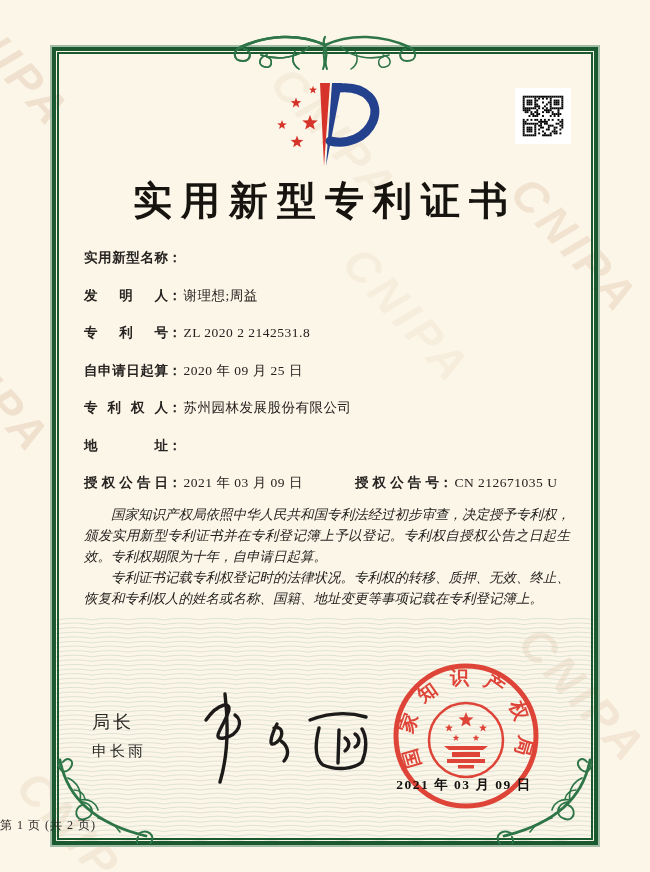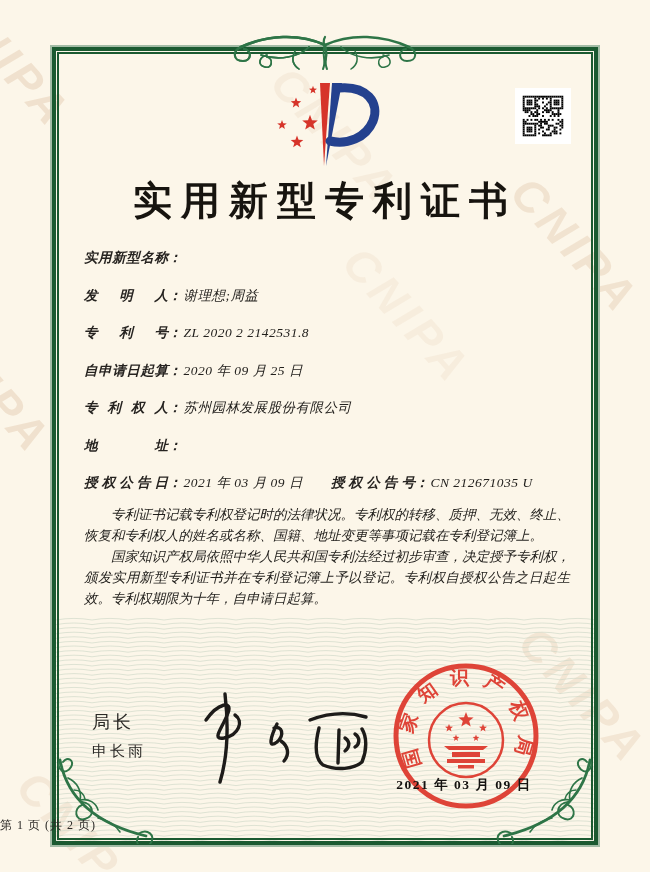--- a/index.html
+++ b/index.html
@@ -15,26 +15,26 @@
   .frame{position:absolute;left:52px;top:47px;width:538px;height:790px;z-index:2;
          border:4px solid #1b5a31;box-shadow:0 0 0 2px #a3bca6;pointer-events:none;}
   .frame::after{content:'';position:absolute;inset:1px;border:2px solid #1b5a31;}
   .flourish{position:absolute;z-index:3;pointer-events:none;}
   
   .certno{position:absolute;left:84px;top:84px;z-index:4;font-size:13.5px;letter-spacing:1.5px;color:#2e2b28;}
   .logo{position:absolute;left:268px;top:78px;z-index:4;}
   .qr{position:absolute;left:515px;top:88px;z-index:4;background:#fff;}
   .title{position:absolute;left:0;right:0;top:174px;z-index:4;text-align:center;
          font-size:39px;font-weight:bold;letter-spacing:9px;color:#17140f;}
-  .fields{position:absolute;left:84px;top:247px;width:490px;z-index:4;font-size:13.5px;font-style:italic;}
+  .fields{position:absolute;left:84px;top:247px;width:490px;z-index:4;font-size:13.5px;}
   .frow{display:flex;align-items:baseline;margin-bottom:15.5px;line-height:22px;white-space:nowrap;}
   .flabel{display:inline-block;width:84px;text-align:justify;text-align-last:justify;font-weight:600;color:#262320;}
   .fcolon{margin:0 2px 0 0;font-weight:600;}
   .fvalue{letter-spacing:.5px;color:#23211e;}
-  .pair2{margin-left:28px;display:flex;align-items:baseline;}
+  .pair2{margin-left:52px;display:flex;align-items:baseline;}
   .paras{position:absolute;left:84px;top:504px;width:486px;z-index:4;
          font-size:13.5px;line-height:21px;text-align:justify;font-style:italic;color:#1f1d1a;}
   .paras p{margin:0;text-indent:2em;}
   .sig-title{position:absolute;left:92px;top:710px;z-index:5;font-size:18px;letter-spacing:3px;
              font-family:"Liberation Sans","DejaVu Sans",sans-serif;color:#2b2926;}
   .sig-name{position:absolute;left:92px;top:742px;z-index:5;font-size:15px;letter-spacing:3px;
             font-family:"Liberation Sans","DejaVu Sans",sans-serif;color:#2b2926;}
   .sig-hand{position:absolute;left:178px;top:680px;z-index:5;}
   .seal{position:absolute;left:384px;top:654px;z-index:4;opacity:.93;}
   .seal-date{position:absolute;left:378px;top:776px;width:172px;z-index:6;text-align:center;
@@ -418,22 +418,22 @@
       <span class="fvalue">2021 年 03 月 09 日</span>
       <span class="pair2">
         <span class="flabel">授权公告号</span>
           <span class="fcolon">：</span>
         <span class="fvalue">CN 212671035 U</span>
       </span>
     </div>
   </div>
 
   <div class="paras">
+    <p>国家知识产权局依照中华人民共和国专利法经过初步审查，决定授予专利权，颁发实用新型专利证书并在专利登记簿上予以登记。专利权自授权公告之日起生效。专利权期限为十年，自申请日起算。</p>
     <p>专利证书记载专利权登记时的法律状况。专利权的转移、质押、无效、终止、恢复和专利权人的姓名或名称、国籍、地址变更等事项记载在专利登记簿上。</p>
-    <p>国家知识产权局依照中华人民共和国专利法经过初步审查，决定授予专利权，颁发实用新型专利证书并在专利登记簿上予以登记。专利权自授权公告之日起生效。专利权期限为十年，自申请日起算。</p>
   </div>
 
   <div class="sig-title">局长</div>
   <div class="sig-name">申长雨</div>
   <svg class="sig-hand" width="214" height="112" viewBox="0 0 214 112">
     <g stroke="#1d1b19" stroke-width="3.4" fill="none" stroke-linecap="round" stroke-linejoin="round">
       <path d="M28 40 C 40 23 55 20 50 33 C 44 49 33 60 46 58 C 61 55 66 41 57 35"></path>
       <path d="M47 14 C 50 40 51 72 42 102"></path>
       <path d="M99 44 C 92 58 90 69 99 62 C 107 55 104 45 96 48"></path>
       <path d="M103 61 C 110 66 112 74 106 81"></path>

